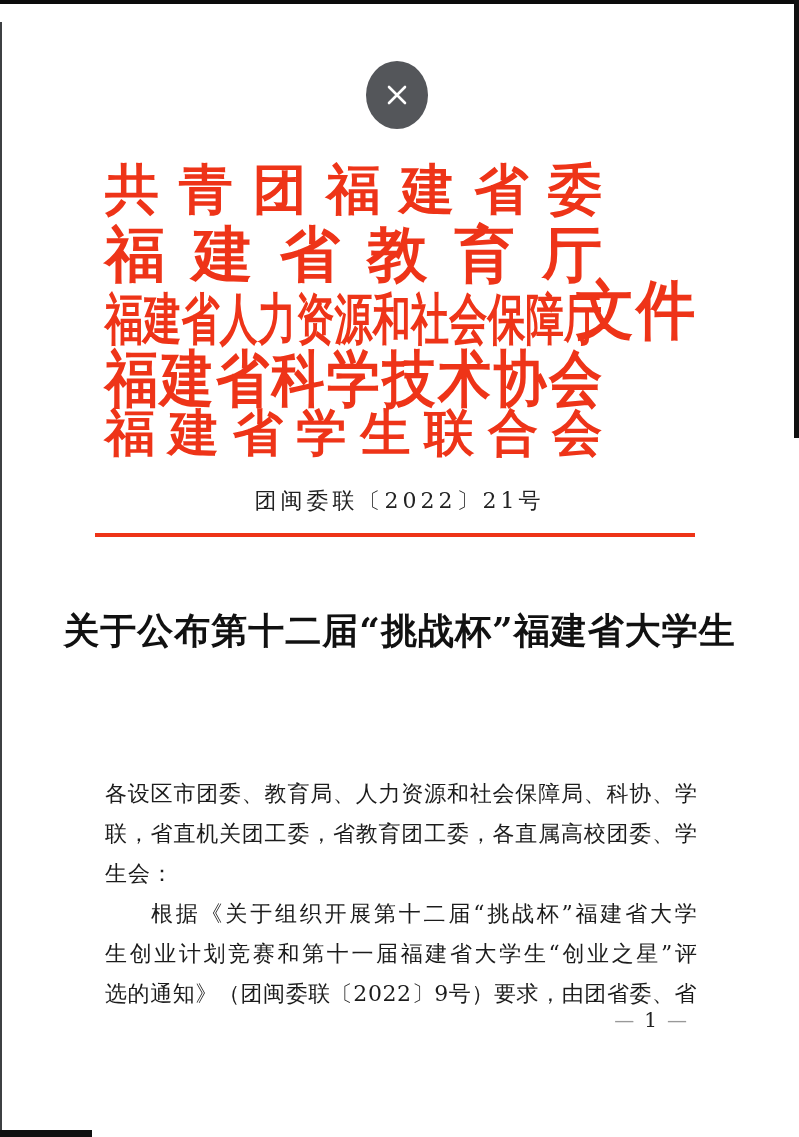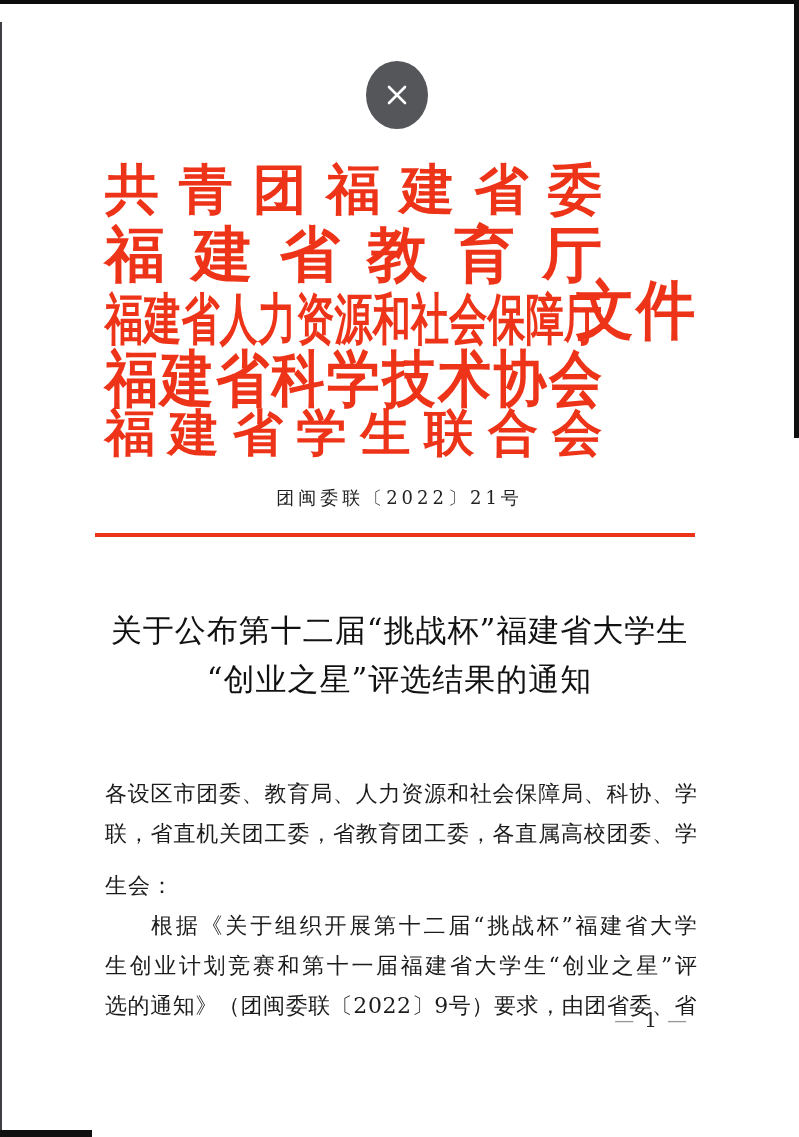--- a/index.html
+++ b/index.html
@@ -37,36 +37,36 @@
   .org-4{top:186px;font-size:53px;transform:scaleY(1.16);transform-origin:center top;}
   .org-5{top:246px;font-size:50px;}
   .doc-type{
     position:absolute;right:0;top:116px;
     font-size:64px;font-weight:bold;line-height:1;white-space:nowrap;
     transform:scaleX(0.92);transform-origin:right top;letter-spacing:2px;
   }
 
   .doc-number{
     position:absolute;left:0;top:486px;width:100%;
-    text-align:center;font-size:18px;color:#222;letter-spacing:4px;
+    text-align:center;font-size:22px;color:#222;letter-spacing:4px;
   }
   .red-divider{position:absolute;left:95px;top:533px;width:600px;height:4px;background:#ee3418;}
 
   
   .doc-title{position:absolute;left:0;top:606px;width:799px;text-align:center;color:#111;}
-  .title-line{font-size:31px;font-weight:normal;line-height:49px;letter-spacing:1px;}
+  .title-line{font-size:36px;font-weight:bold;line-height:49px;letter-spacing:1px;}
 
   
   .body-text{position:absolute;left:105px;top:774px;width:592px;color:#1c1c1c;}
   .body-line{
     position:relative;width:592px;height:40px;line-height:40px;
     font-size:22px;white-space:nowrap;
   }
   .body-line.indent{width:546px;padding-left:46px;}
-  .body-line.left-align{display:block;text-align:left;letter-spacing:1px;margin-top:12px;}
+  .body-line.left-align{display:block;text-align:left;letter-spacing:1px;}
 
   
   .page-num{
     position:absolute;right:112px;top:1008px;
     font-size:20px;color:#222;display:flex;align-items:center;gap:10px;
   }
   .page-num .dash{color:#999;}
 </style>
 </head>
 <body>
@@ -144,21 +144,20 @@
     </div>
     <div class="doc-type">文件</div>
   </div>
 
   <div class="doc-number">团闽委联〔2022〕21号</div>
 
   <div class="red-divider"></div>
 
   <div class="doc-title">
     <div class="title-line">关于公布第十二届“挑战杯”福建省大学生</div>
-    <div class="title-line">“创业之星”评选结果的通知</div>
   </div>
 
   <div class="body-text">
     <div class="body-line justify-chars">
         <span>各</span>
         <span>设</span>
         <span>区</span>
         <span>市</span>
         <span>团</span>
         <span>委</span>

